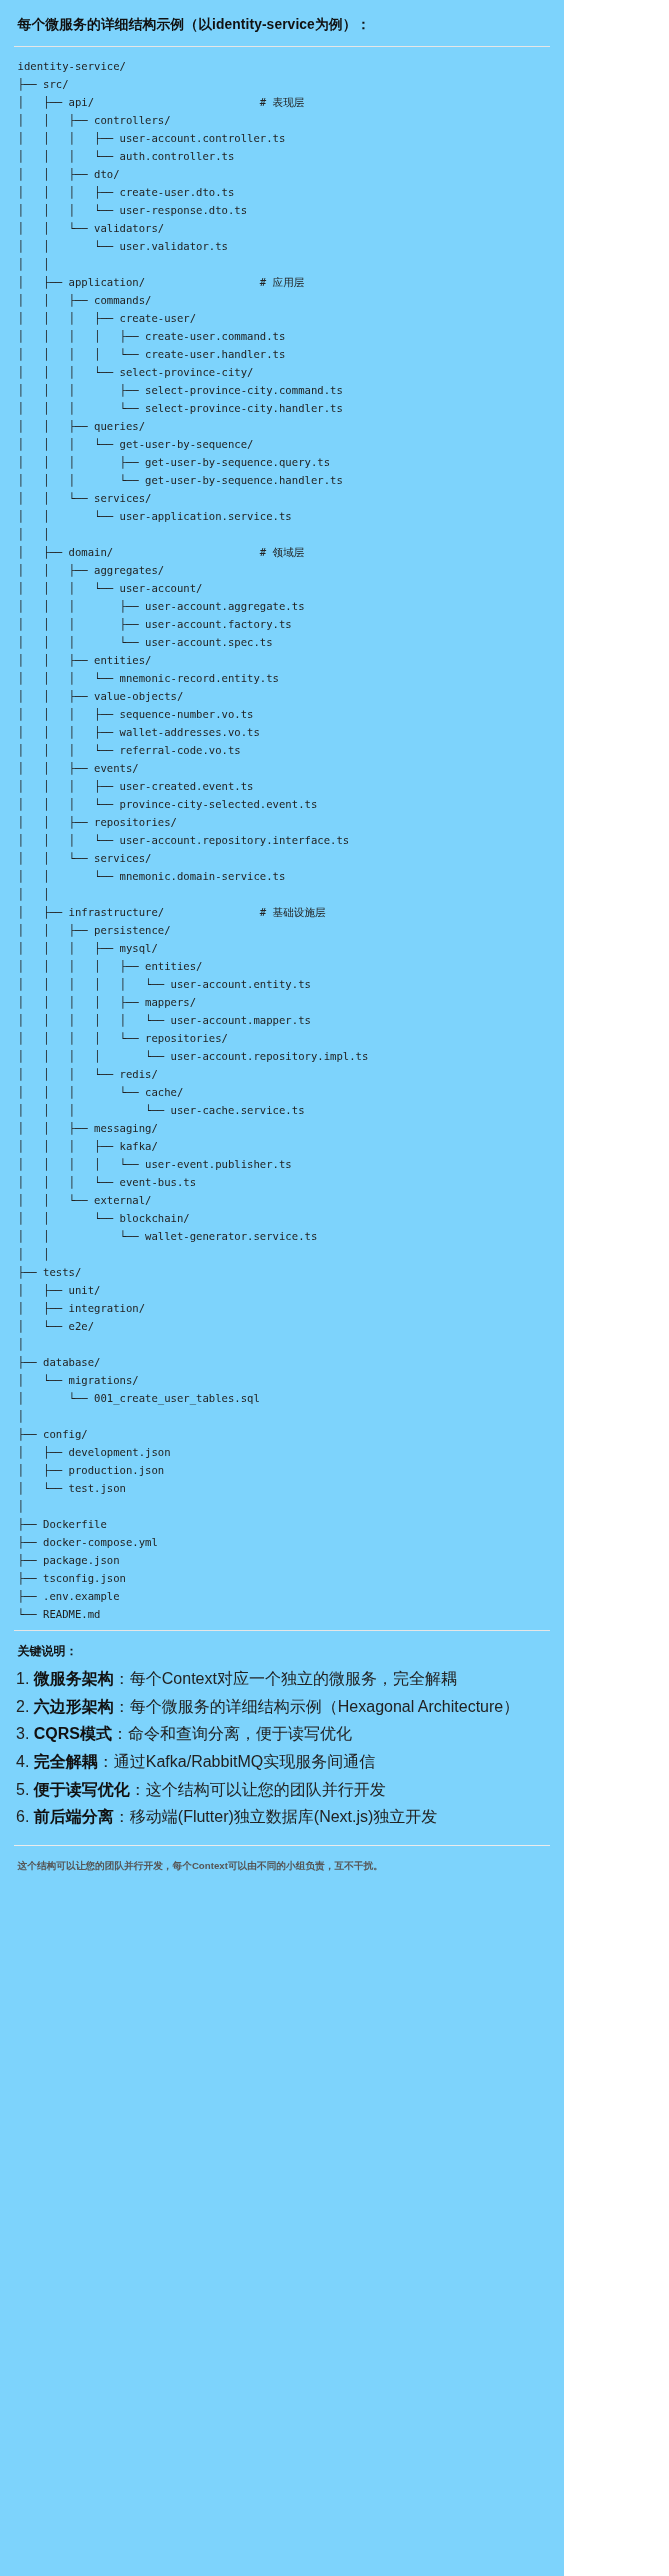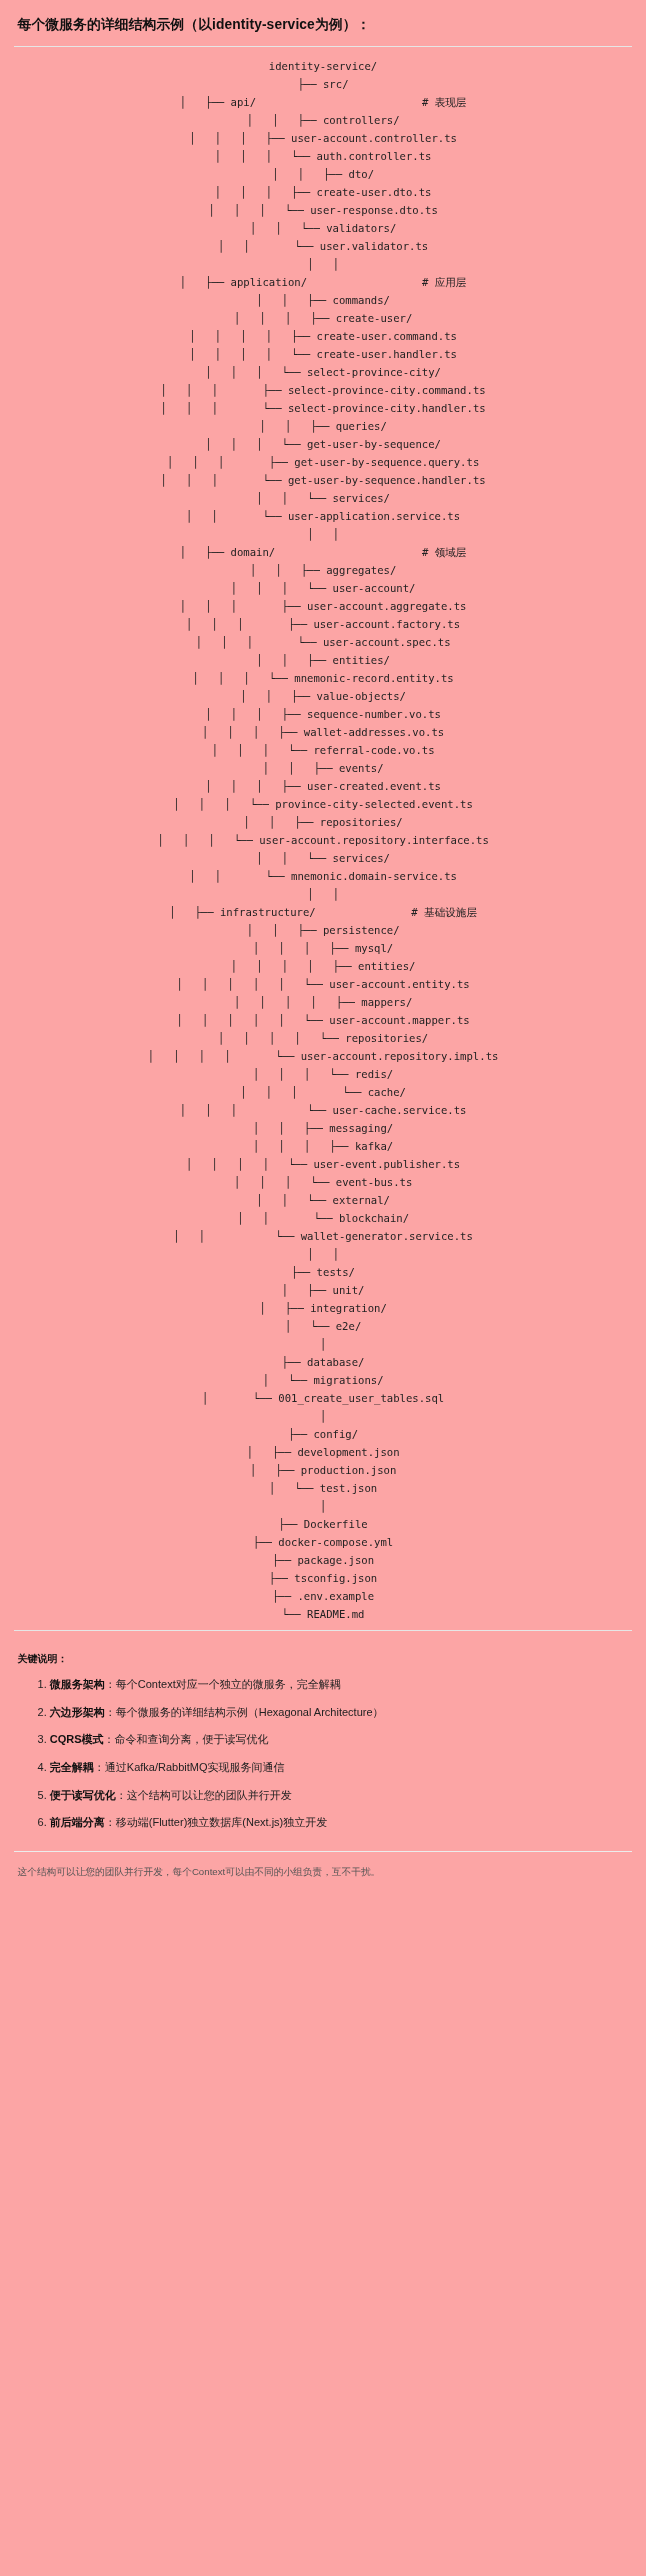--- a/index.html
+++ b/index.html
@@ -6,24 +6,24 @@
     margin: 0;
     padding: 0;
     background: #ffffff;
   }
   body {
     width: 669px;
     font-family: "Liberation Sans", sans-serif;
     color: #1a1a1a;
   }
   .page {
-    width: 646px;
+    width: 564px;
     min-height: 2576px;
     box-sizing: border-box;
-    background: #fca5a5;
+    background: #7dd3fc;
     padding: 0;
   }
   .title-bar {
     padding: 16.3px 17.5px 11.3px 17.5px;
     font-size: 13.8px;
     font-weight: bold;
     color: #111111;
     letter-spacing: 0.1px;
   }
   .divider {
@@ -35,52 +35,51 @@
     padding: 11.3px 17.5px 6.3px 17.5px;
   }
   pre.tree {
     margin: 0;
     font-family: "DejaVu Sans Mono", "Liberation Mono", monospace;
     font-size: 10.6px;
     line-height: 18px;
     color: #222222;
     white-space: pre;
     letter-spacing: 0px;
-    text-align: center;
   }
   .keypoints {
     padding: 8.8px 17.5px 5px 17.5px;
   }
   .keypoints h2 {
-    font-size: 10px;
-    font-weight: bold;
-    margin: 13px 0 10px 0;
+    font-size: 12px;
+    font-weight: bold;
+    margin: 4px 0 10px 0;
     color: #111111;
   }
   ol.kp-list {
     margin: 0;
     padding: 0 0 0 16.3px;
     list-style: decimal;
   }
   ol.kp-list li {
-    font-size: 11px;
+    font-size: 16px;
     line-height: 17px;
     margin-bottom: 10.6px;
     color: #222222;
-    margin-left: 16px;
   }
   ol.kp-list li .kp-term {
     font-weight: bold;
     color: #111111;
   }
   .footer-note {
     padding: 3.8px 17.5px 17.5px 17.5px;
     font-size: 9.7px;
     color: #555555;
     line-height: 15px;
+    font-weight: bold;
   }
   .footer-rule {
     height: 0.6px;
     background: #ececec;
     margin: 3.8px 13.8px 8.8px 13.8px;
   }
 </style>
 </head>
 <body>
 

